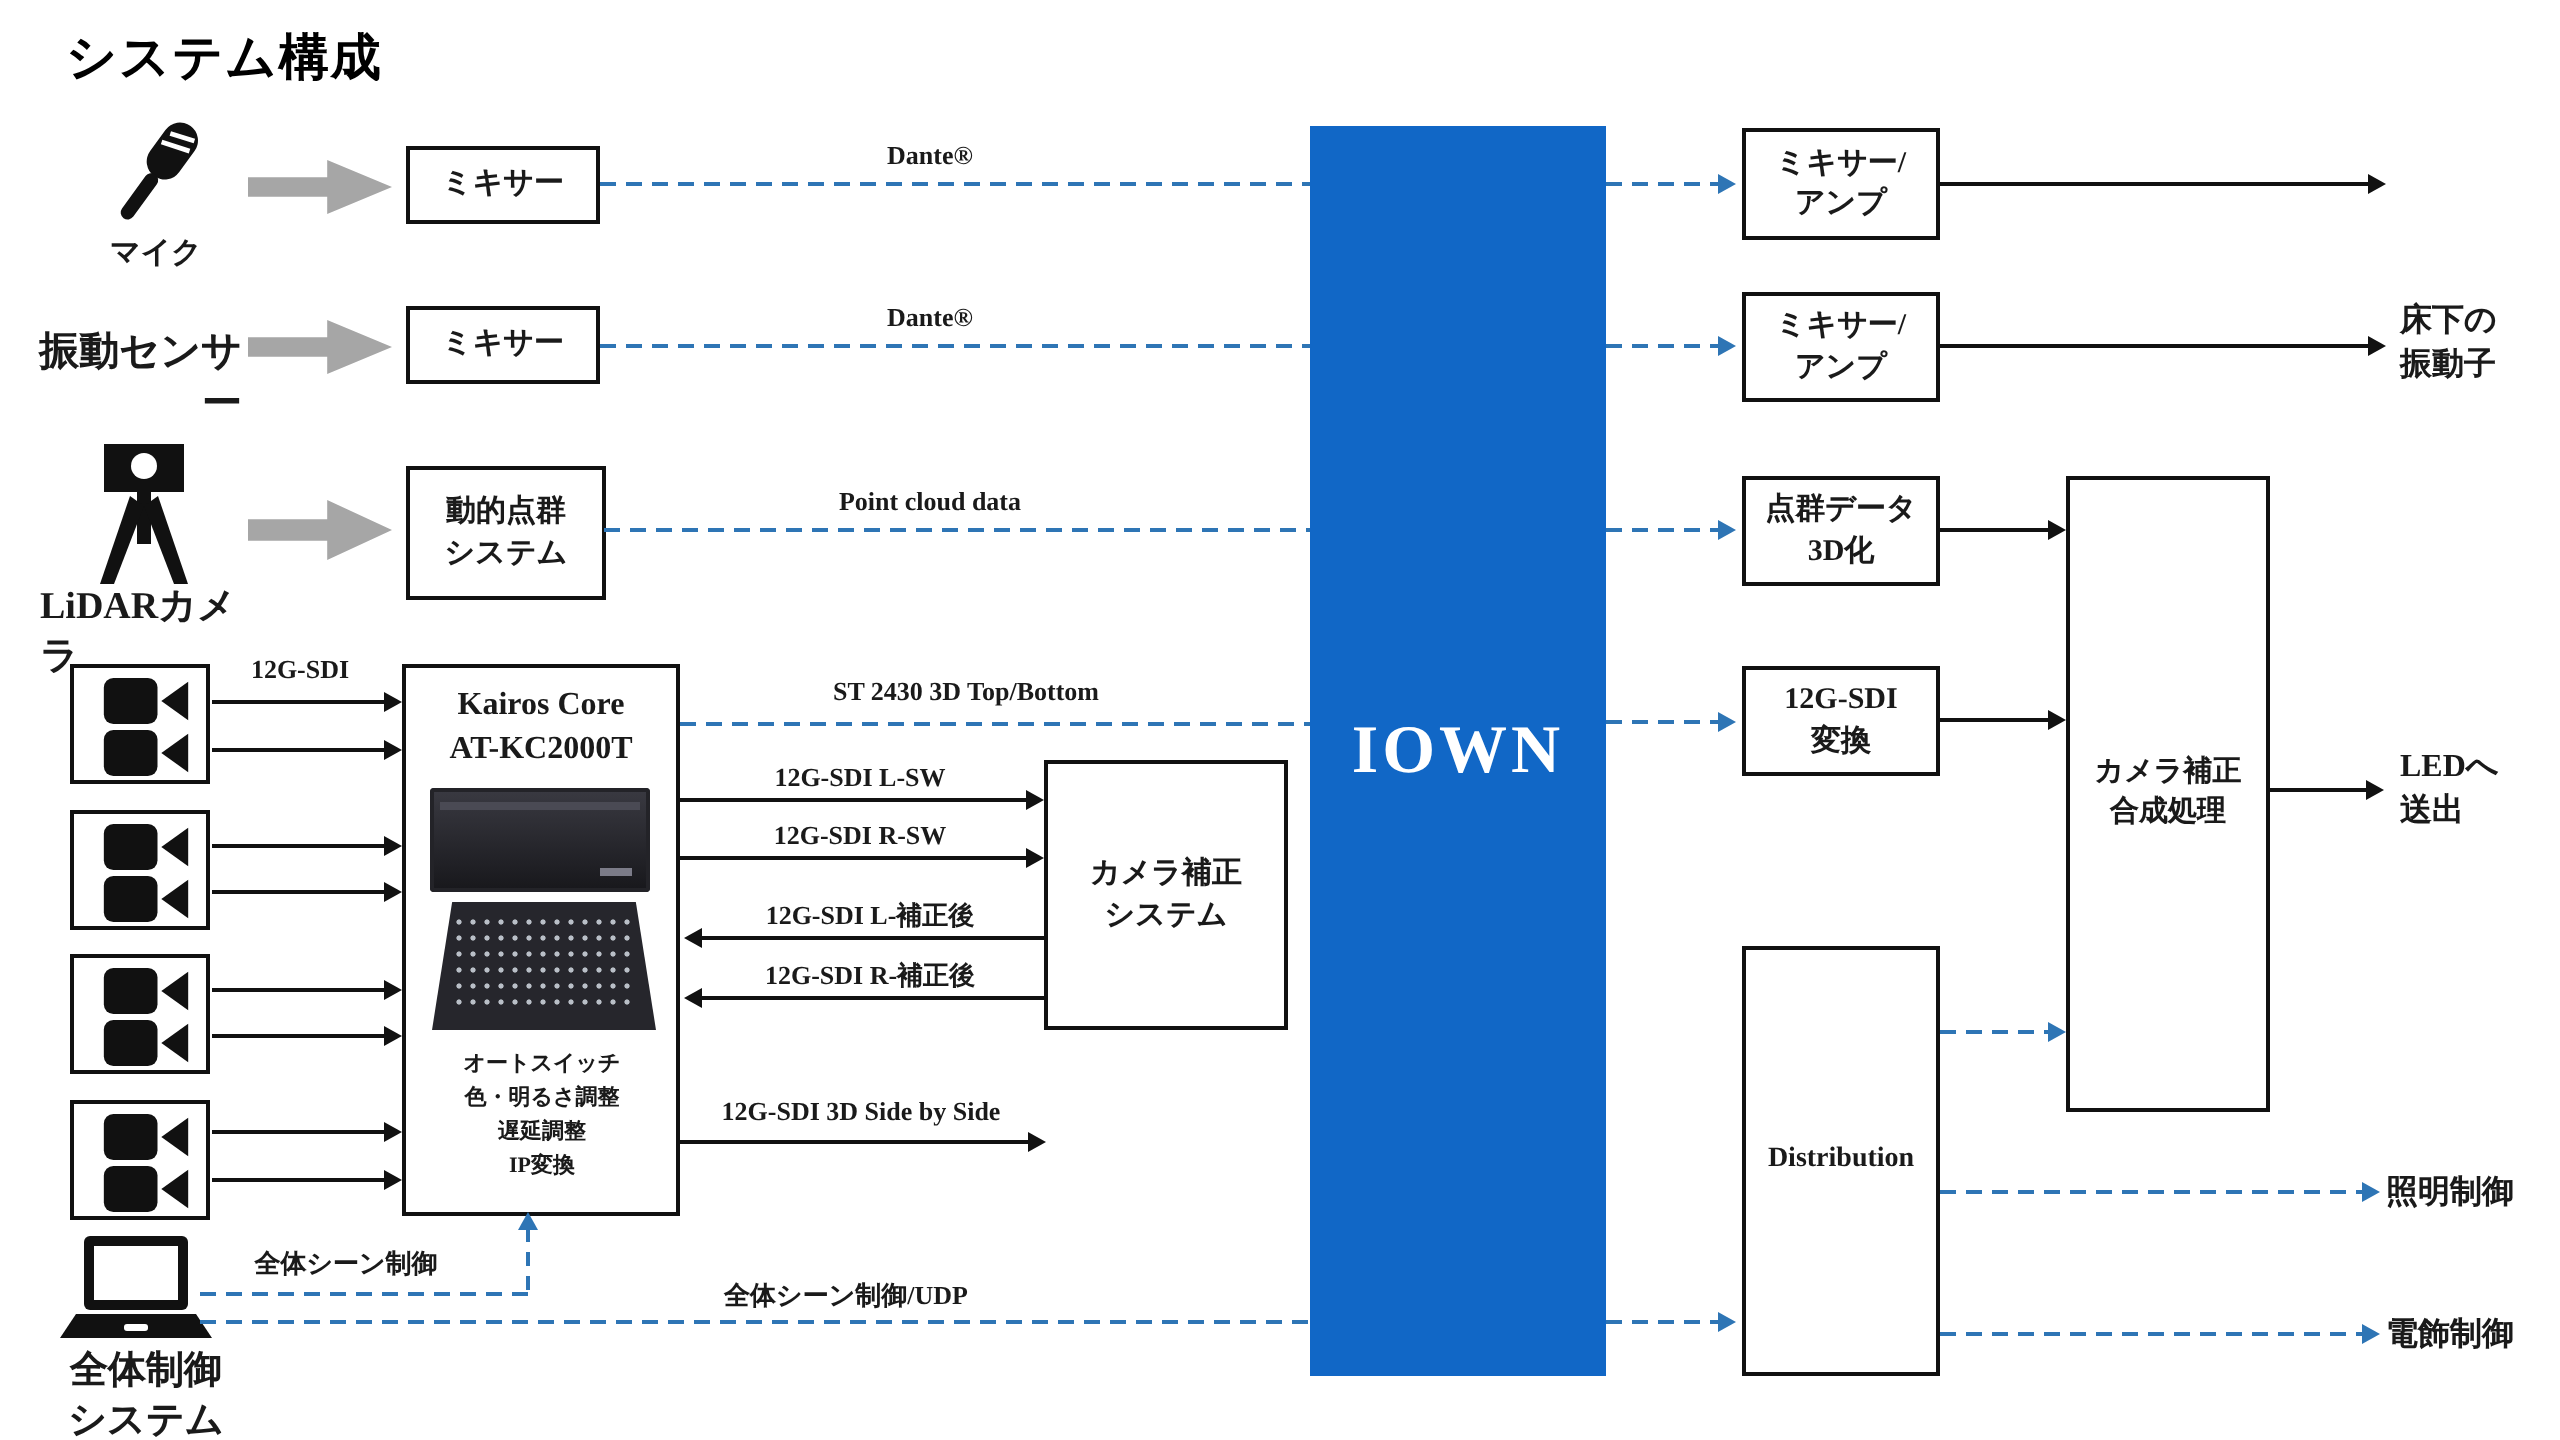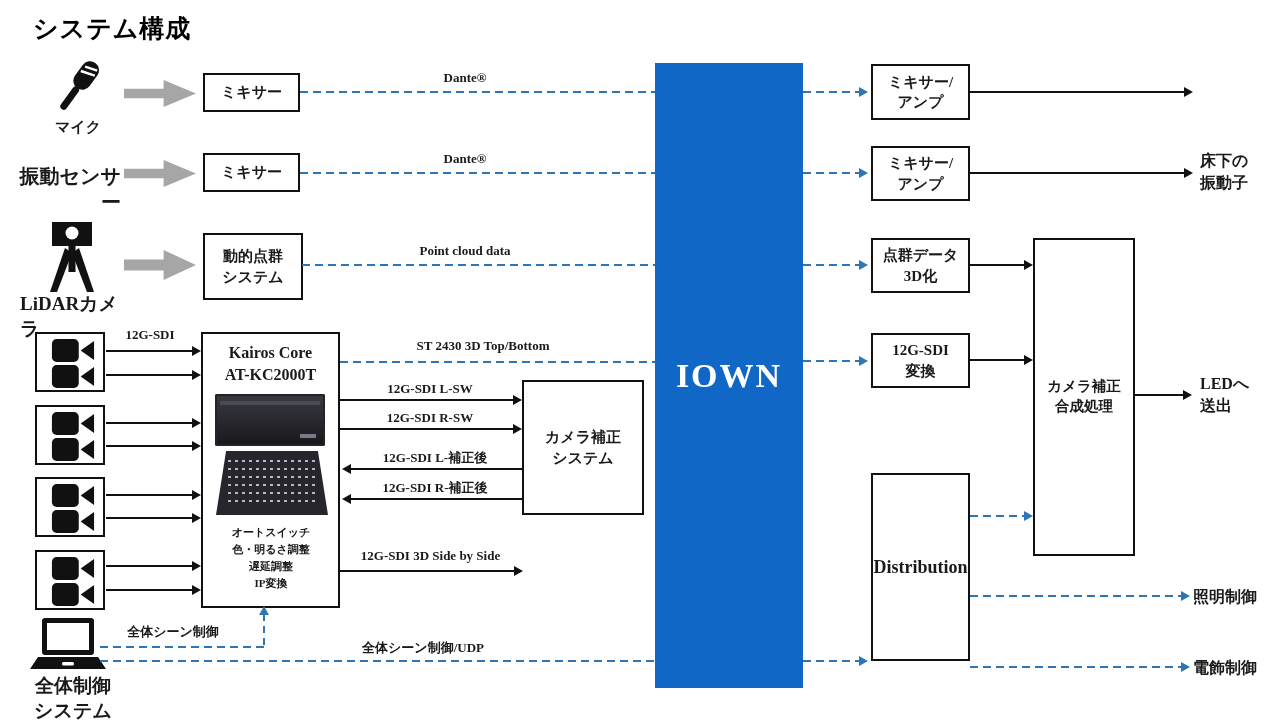--- a/index.html
+++ b/index.html
@@ -167,21 +167,21 @@
   <div class="box" style="left:871px;top:64px;width:99px;height:56px">ミキサー/
 アンプ</div>
   <div class="box" style="left:871px;top:146px;width:99px;height:55px">ミキサー/
 アンプ</div>
   <div class="box" style="left:871px;top:238px;width:99px;height:55px">点群データ
 3D化</div>
   <div class="box" style="left:871px;top:333px;width:99px;height:55px">12G-SDI
 変換</div>
   <div class="box" style="left:1033px;top:238px;width:102px;height:318px;font-size:14.5px">カメラ補正
 合成処理</div>
-  <div class="box" style="left:871px;top:473px;width:99px;height:188px;font-size:18px">Distribution</div>
+  <div class="box" style="left:871px;top:473px;width:99px;height:215px;font-size:14px">Distribution</div>
 
   <div class="line ar" style="left:970px;top:91px;width:214px"></div>
   <div class="line ar" style="left:970px;top:172px;width:214px"></div>
   <div class="line ar" style="left:970px;top:264px;width:54px"></div>
   <div class="line ar" style="left:970px;top:359px;width:54px"></div>
   <div class="line ar" style="left:1135px;top:394px;width:48px"></div>
 
   <div class="dline ar" style="left:970px;top:515px;width:54px"></div>
   <div class="dline ar" style="left:970px;top:595px;width:211px"></div>
   <div class="dline ar" style="left:970px;top:666px;width:211px"></div>

